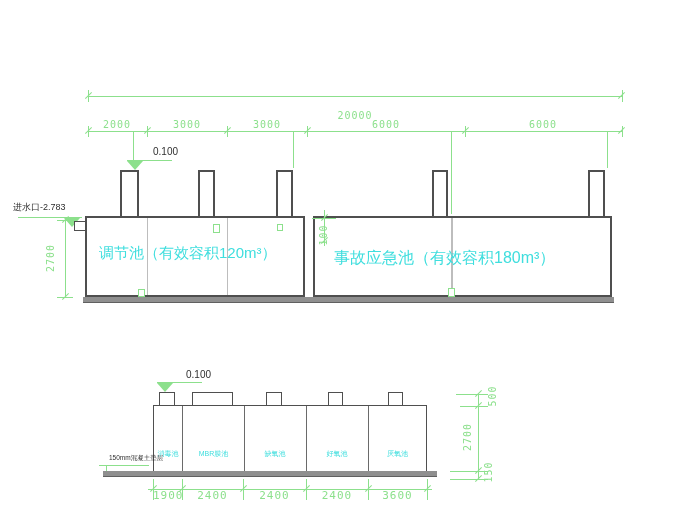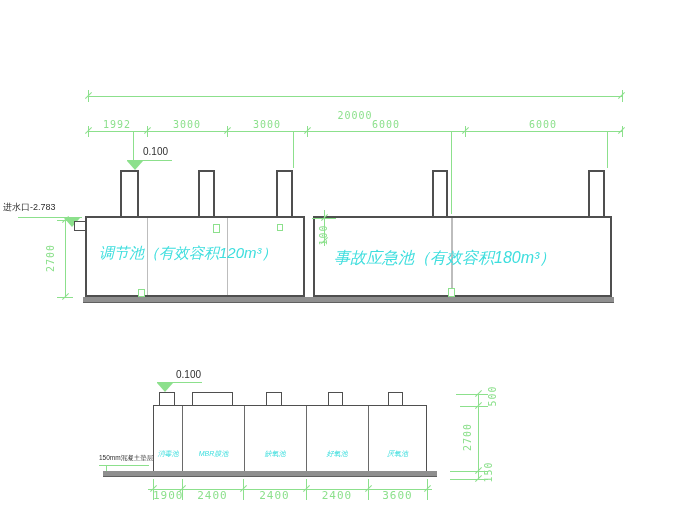--- a/index.html
+++ b/index.html
@@ -16,24 +16,24 @@
   .wvl { position:absolute; width:1px;  background:#6a6a6a; }
   .tk  { position:absolute; width:9px; height:1px; background:var(--g); transform:rotate(-45deg); }
   .dimtext { position:absolute; color:var(--g); font-family:"DejaVu Sans Mono", monospace;
              font-size:10px; letter-spacing:1px; text-align:center; white-space:nowrap; line-height:12px; }
   .big { font-size:11px; }
   .vtext { transform:rotate(-90deg); height:12px; }
   .wallbox { position:absolute; border:2px solid var(--w); background:#fff; }
   .thinbox { position:absolute; border:1.5px solid var(--w); background:#fff; }
   .tri { position:absolute; width:0; height:0; border-left:8px solid transparent;
          border-right:8px solid transparent; border-top:9px solid var(--g); }
-  .cy  { position:absolute; color:var(--cy); white-space:nowrap; font-family:"Liberation Sans",sans-serif;font-style:italic; }
+  .cy  { position:absolute; color:var(--cy); white-space:nowrap; font-family:"Liberation Sans",sans-serif; }
   .gsq { position:absolute; border:1px solid var(--g); background:#fff; }
   .blk { position:absolute; color:#2f2f2f; font-size:10px; white-space:nowrap;
-         font-family:"Liberation Sans", sans-serif; }
+         font-family:"Liberation Sans", sans-serif;margin-left:10px; }
   .slabbar { position:absolute; background:var(--slab); border-bottom:1px solid #606060; }
   #title { left:0; width:695px; top:31px; text-align:center; color:#1a1a1a;
            font-family:"Liberation Serif", serif; font-size:21px; letter-spacing:0.5px; }
 </style>
 </head>
 <body>
 
 <div id="page">
 
 
@@ -50,21 +50,21 @@
   <div class="vl" style="left:227px;top:126px;height:11px;"></div>
   <div class="vl" style="left:307px;top:126px;height:11px;"></div>
   <div class="vl" style="left:465px;top:126px;height:11px;"></div>
   <div class="vl" style="left:622px;top:126px;height:11px;"></div>
   <div class="tk" style="left:84px;top:130px;"></div>
   <div class="tk" style="left:143px;top:130px;"></div>
   <div class="tk" style="left:223px;top:130px;"></div>
   <div class="tk" style="left:303px;top:130px;"></div>
   <div class="tk" style="left:461px;top:130px;"></div>
   <div class="tk" style="left:617px;top:130px;"></div>
-  <div class="dimtext" style="left:92px;top:119px;width:50px;">1992</div>
+  <div class="dimtext" style="left:92px;top:119px;width:50px;">2000</div>
   <div class="dimtext" style="left:162px;top:119px;width:50px;">3000</div>
   <div class="dimtext" style="left:242px;top:119px;width:50px;">3000</div>
   <div class="dimtext" style="left:361px;top:119px;width:50px;">6000</div>
   <div class="dimtext" style="left:518px;top:119px;width:50px;">6000</div>
 
   <div class="vl" style="left:133px;top:131px;height:37px;"></div>
   <div class="vl" style="left:293px;top:131px;height:37px;"></div>
   <div class="vl" style="left:451px;top:131px;height:83px;"></div>
   <div class="vl" style="left:607px;top:131px;height:37px;"></div>
 

